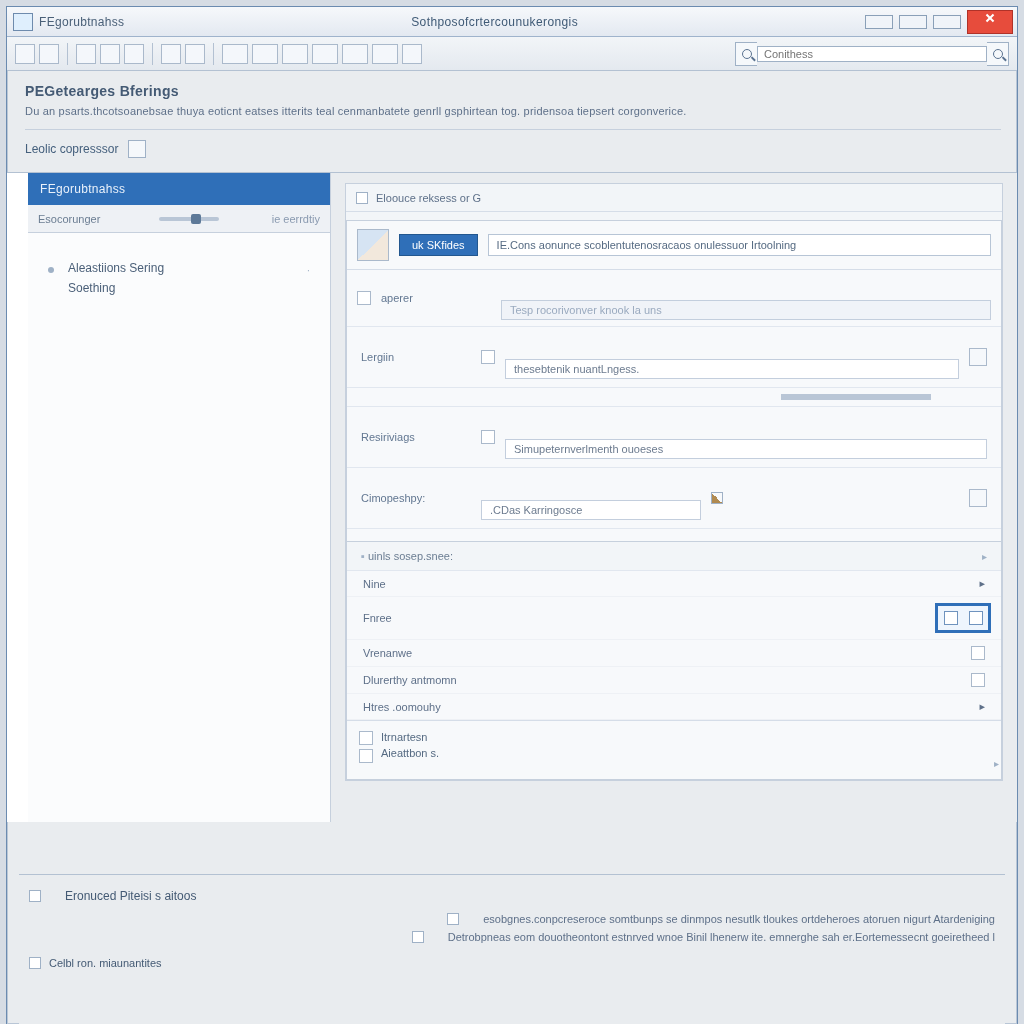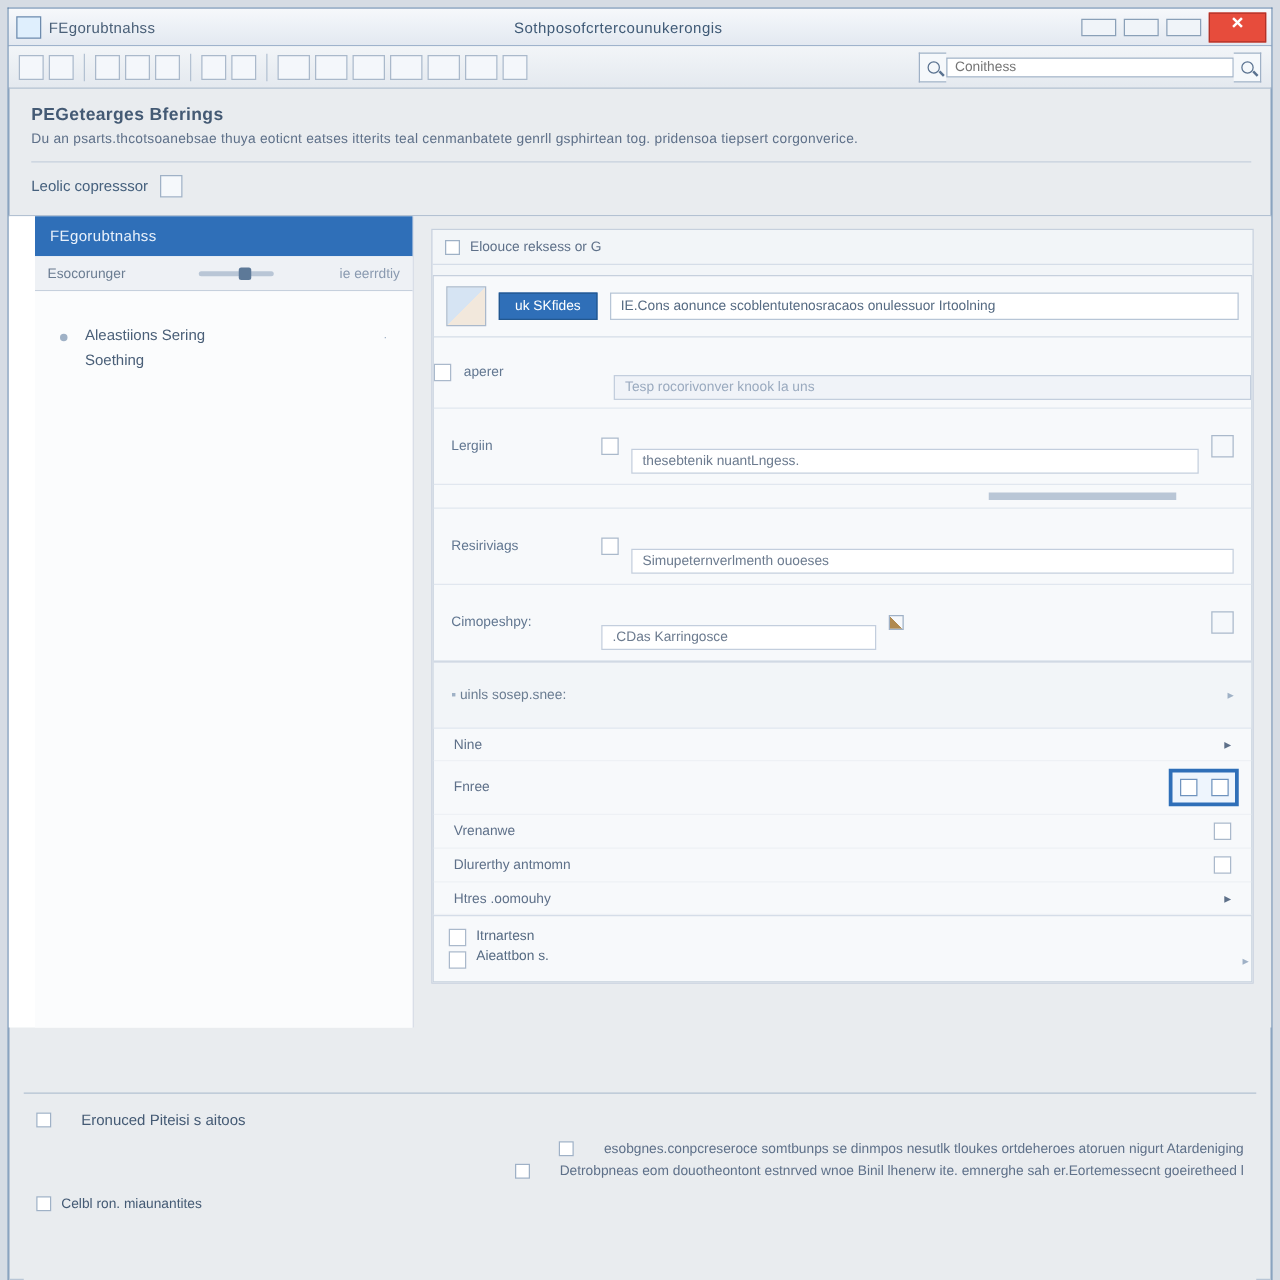--- a/index.html
+++ b/index.html
@@ -139,27 +139,28 @@
     border-bottom: 1px solid #e1e7ef; font-size: 11px; color: #5e7089;
   }
   .form-row .lbl { width: 110px; color: #627791; }
   .form-row .tiny-icon { width:14px;height:14px;border:1px solid #aab9cb;background:#fff; flex:0 0 auto; }
   .form-row .field {
     flex: 1; height: 20px; border: 1px solid #c3cedd; background: #fff; font-size: 11px; color:#6c7b8f; padding:0 8px;
     display:flex; align-items:center;margin-top:24px;
   }
   .form-row .field.ghost { background:#f0f3f8; color:#9aaabf; }
   .form-row .trail-btn { width:18px;height:18px;border:1px solid #aab9cb;background:#f5f8fb; flex:0 0 auto; }
-  .form-row.compact { padding:6px 0; }
+  .form-row.compact { padding:6px 10px; }
   .thin-bar { height:6px; background:#b9c6d6; width:150px; margin-left:auto; margin-right:60px; }
 
   .section-header {
-    display:flex; align-items:center; justify-content:space-between; padding:20px 14px;
+    display:flex; align-items:center; justify-content:space-between; padding:8px 14px;
     font-size:11px; color:#6b7d92; border-top:1px solid #c6d0dd; border-bottom:1px solid #e1e7ef;
     background:#f2f5f8;
+    margin-top:12px;
   }
   .section-header .caret { color:#9fb1c6; font-size:10px; }
 
   .prop-row {
     display:flex; align-items:center; justify-content:space-between; padding:6px 16px;
     font-size:11px; color:#5e7089; border-bottom:1px solid #eef1f5;
   }
   .prop-row .rbtn { width:14px;height:14px;border:1px solid #aab9cb;background:#fff; }
   .prop-row.highlight .rbtn-wrap {
     width:56px;height:30px;border:3px solid #2f6fb8; background:#eef5fd;

